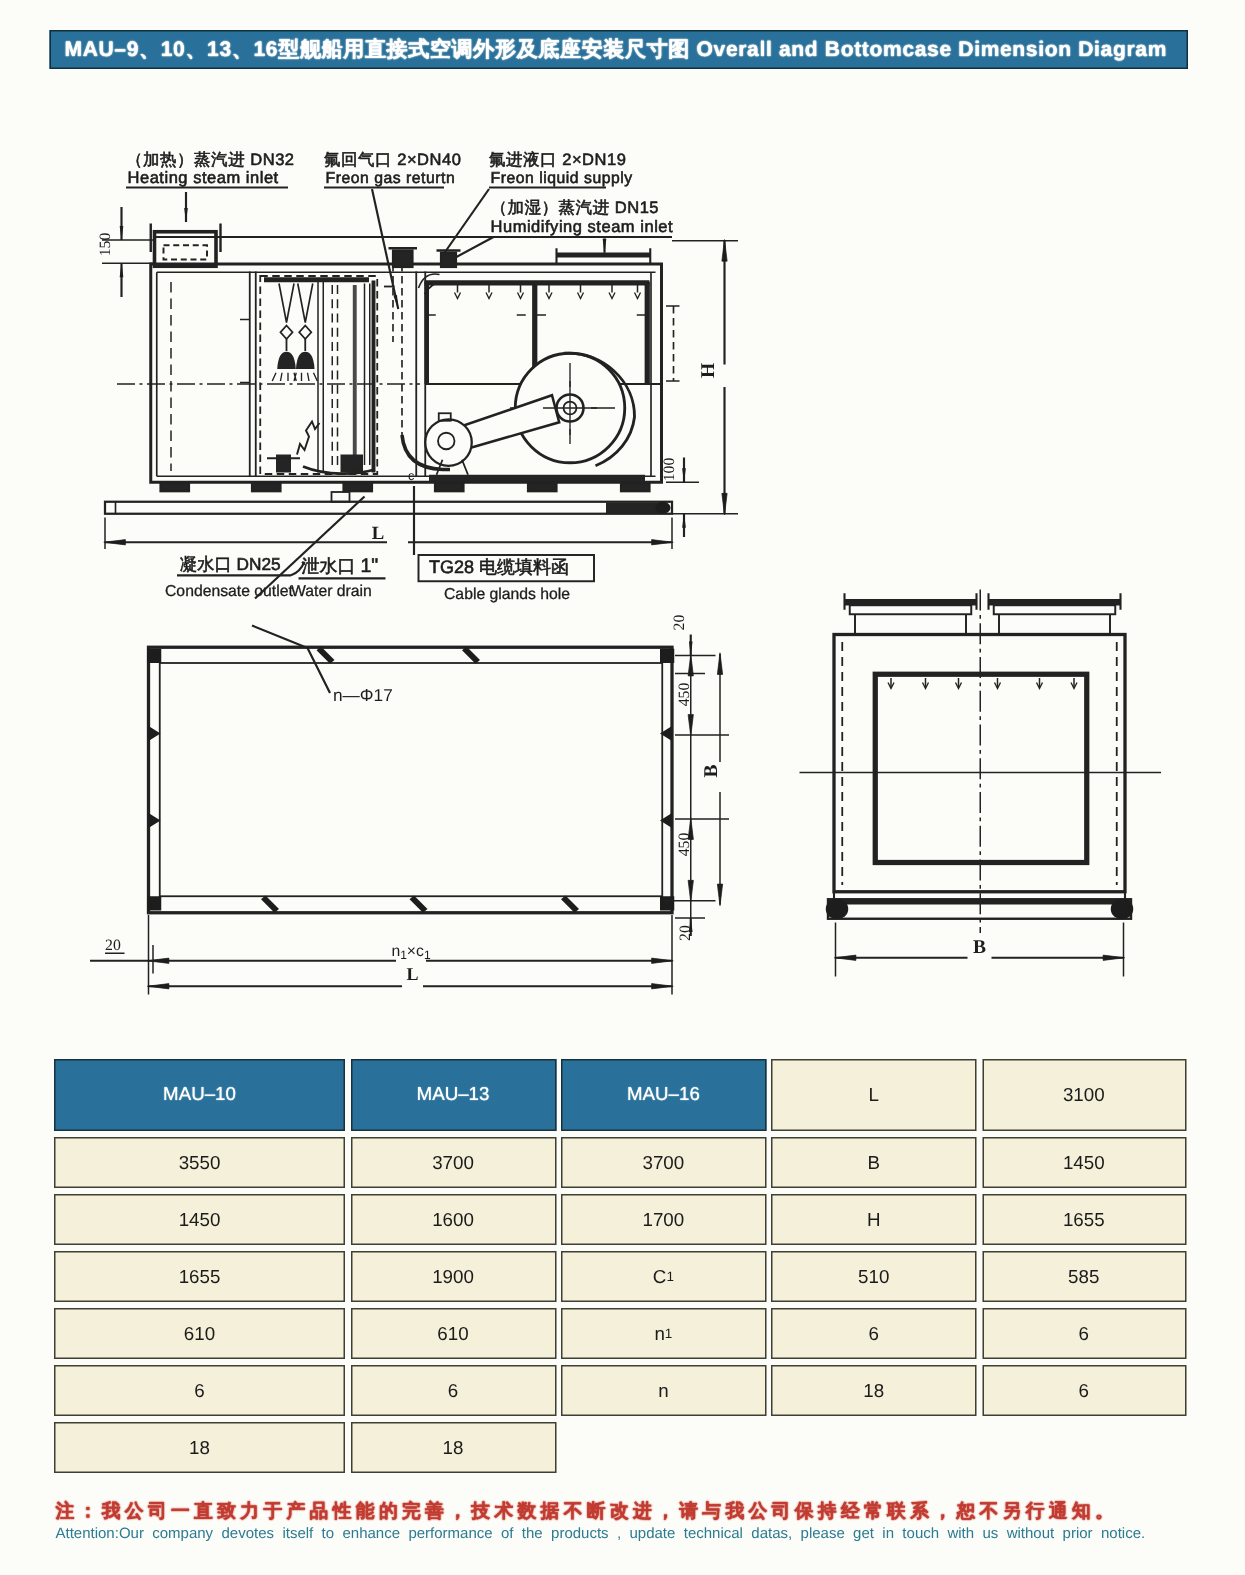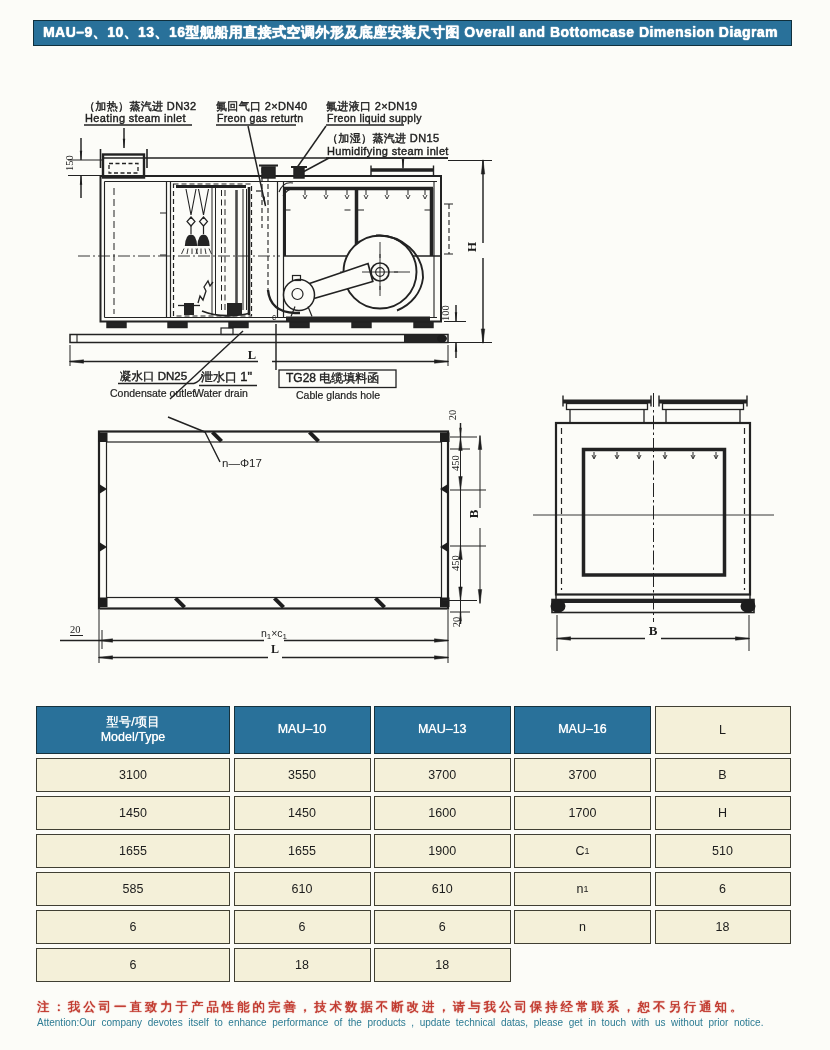--- a/index.html
+++ b/index.html
@@ -10,21 +10,21 @@
     font-size:14px;font-weight:bold;white-space:nowrap;letter-spacing:0.45px}
   #tbl{position:absolute;left:36px;top:706px;display:grid;
     grid-template-columns:194px 137px 136.5px 137px 136px;
     column-gap:3.5px;row-gap:4px;grid-template-rows:47.5px repeat(6,34px)}
   #tbl .hd{height:47.5px;background:#29719a;border:1.5px solid #17323d;
     box-sizing:border-box;color:#fff;text-shadow:0 0 0.8px #fff;display:flex;flex-direction:column;
     align-items:center;justify-content:center;font-size:12.5px;line-height:15px}
   #tbl .cl{background:#f4f0d9;border:1.5px solid #403f33;box-sizing:border-box;
     display:flex;align-items:center;justify-content:center;
     font-size:12.5px;color:#1c1c1c}
-  #note1{position:absolute;left:37px;top:999px;color:#c23b30;text-shadow:0 0 1px #c23b30,0 0 1px #c23b30;font-weight:normal;font-size:12.5px;
+  #note1{position:absolute;left:37px;top:999px;color:#c23b30;text-shadow:0 0 1px #c23b30,0 0 1px #c23b30;font-weight:bold;font-size:12.5px;
     letter-spacing:2.9px;white-space:nowrap}
   #note2{position:absolute;left:37px;top:1017px;color:#2b7b93;font-size:10px;
     word-spacing:2.8px;white-space:nowrap}
   sub{font-size:9px}
 </style></head>
 <body>
 <div id="titlebar">
     <span>MAU–9、10、13、16型舰船用直接式空调外形及底座安装尺寸图&nbsp;Overall&nbsp;and&nbsp;Bottomcase&nbsp;Dimension&nbsp;Diagram</span>
   </div>
 
@@ -249,24 +249,20 @@
   <ellipse cx="748" cy="606" rx="7.5" ry="6.8" fill="#1d1d1d" stroke="none"></ellipse>
   <path d="M556,594.5 V599.5 M750,594.5 V599.5" stroke-width="1.4"></path>
   <path d="M557,615 V651 M749,615 V651" stroke-width="1"></path>
   <path d="M557,638.5 H645" marker-start="url(#ar)"></path>
   <path d="M661,638.5 H749" marker-end="url(#ar)"></path>
   <text x="653" y="635" font-size="13" font-weight="bold" fill="#1d1d1d" stroke="none" text-anchor="middle" font-family="Liberation Serif,serif">B</text>
 </g>
 </svg>
 
 <div id="tbl">
-  <div class="hd">
-      <span>型号/项目</span>
-      <span>Model/Type</span>
-    </div>
   <div class="hd">MAU–10</div>
   <div class="hd">MAU–13</div>
   <div class="hd">MAU–16</div>
   <div class="cl">L</div>
     <div class="cl">3100</div>
     <div class="cl">3550</div>
     <div class="cl">3700</div>
     <div class="cl">3700</div>
   <div class="cl">B</div>
     <div class="cl">1450</div>

